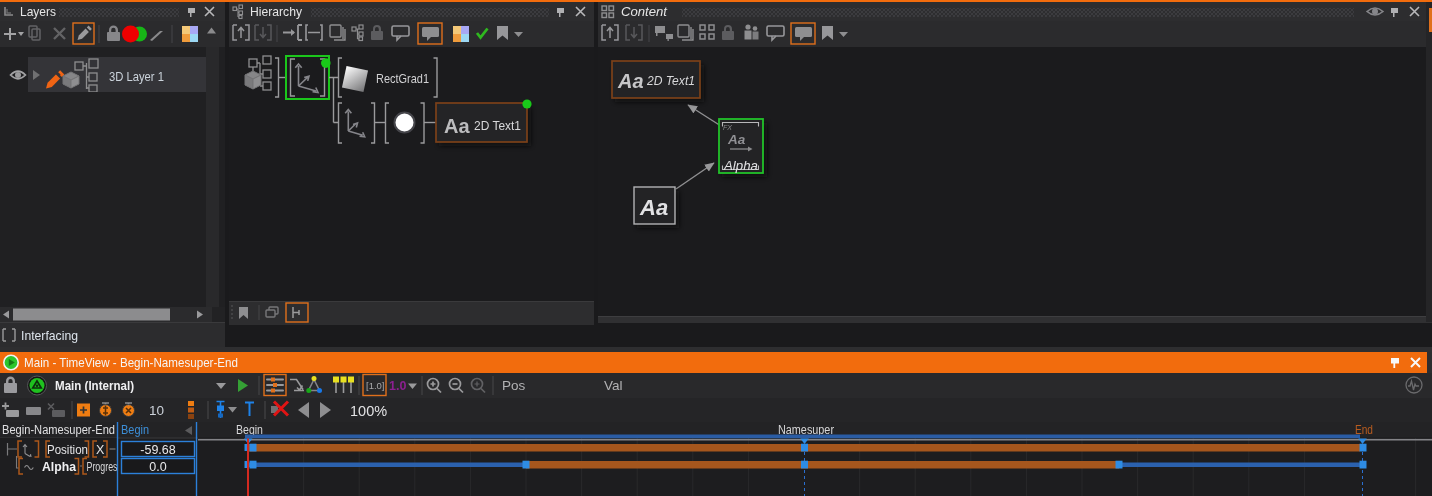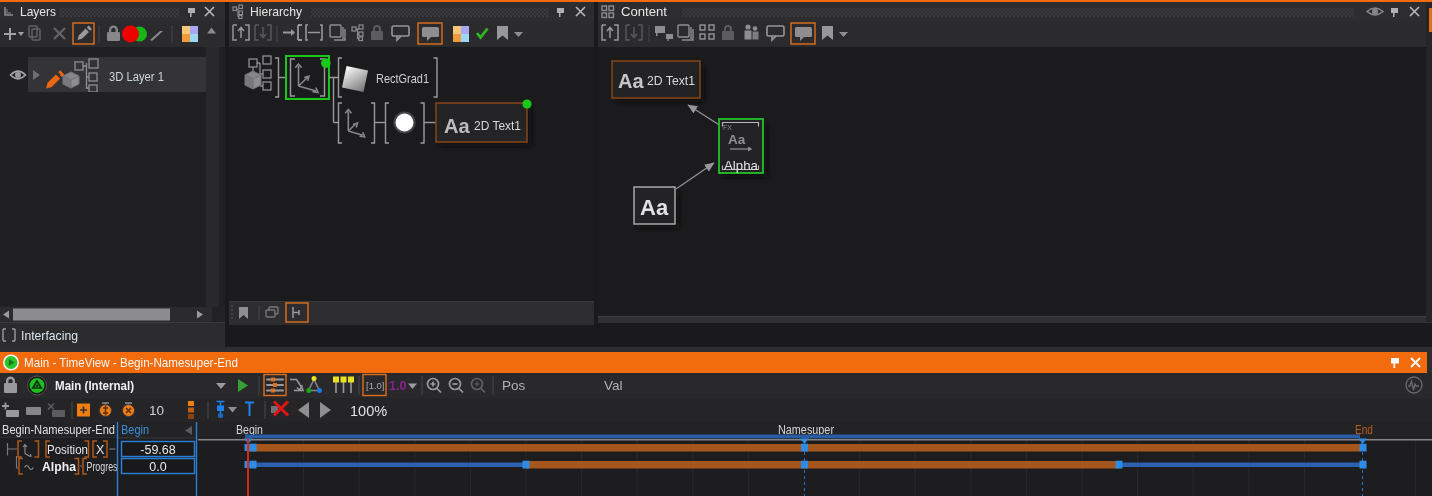--- a/index.html
+++ b/index.html
@@ -262,21 +262,21 @@
     <line x1="30" y1="4" x2="30" y2="19" stroke="#3e3e40" stroke-width="1.5"></line>
     <g stroke="#77777a" stroke-width="1.4" fill="none">
           <rect x="40" y="6" width="9" height="7" rx="1"></rect>
           <rect x="37" y="9" width="9" height="7" rx="1" fill="#2d2d2f"></rect>
         </g>
     <rect x="57" y="2" width="22" height="19" fill="none" stroke="#e0701c" stroke-width="1.4"></rect>
     <path d="M64 6 v11 M64 11.5 h6 M70 9 v5" stroke="#9a9a9c" stroke-width="1.5" fill="none"></path>
   </svg>
 </div>
 
-<div class="abs" style="left:598px;top:2px;width:834px;height:320px;background:#1b1b1d;">
+<div class="abs" style="left:598px;top:2px;width:834px;height:320px;background:#1b1b1d;font-style:italic;">
   <div class="abs tbar" style="left:0;top:0;width:834px;height:19px;border-bottom:1px solid #232325;"></div>
   <svg class="abs" style="left:0;top:0" width="834" height="19">
     <g stroke="#8e8e90" stroke-width="1.4" fill="none">
       <rect x="4" y="4" width="4.5" height="4.5"></rect>
           <rect x="11" y="4" width="4.5" height="4.5"></rect>
       <rect x="4" y="11" width="4.5" height="4.5"></rect>
           <rect x="11" y="11" width="4.5" height="4.5"></rect>
     </g>
     <text x="23" y="14" font-size="13" fill="#e6e6e6" textLength="46" lengthAdjust="spacingAndGlyphs">Content</text>
     <g fill="#86868a">

